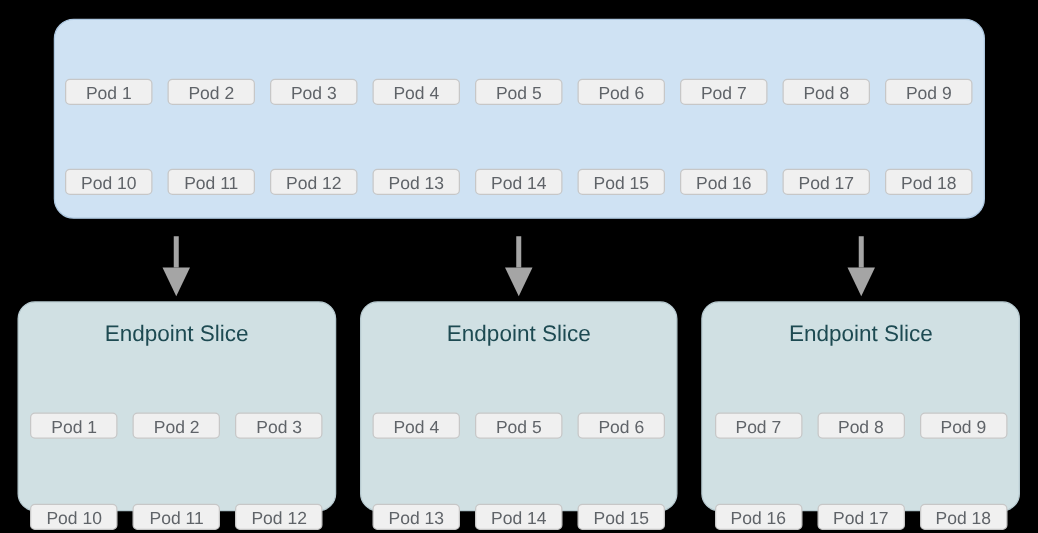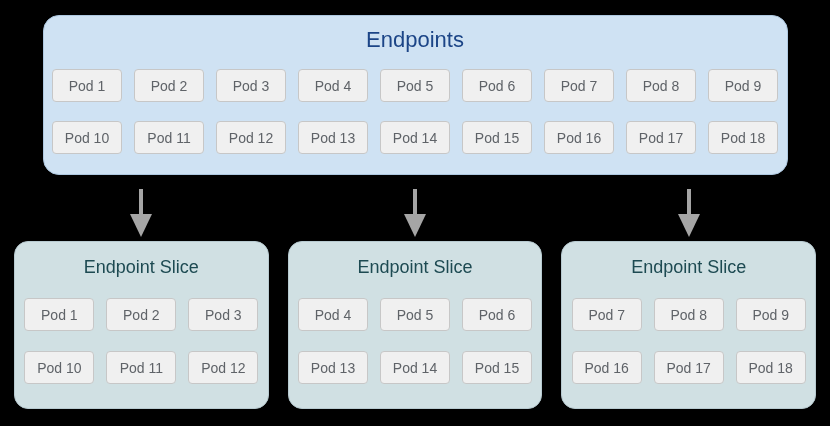--- a/index.html
+++ b/index.html
@@ -30,30 +30,31 @@
     font-weight: 500;
     color: #1c4587;
   }
   .endpoints-box .pod-rows { margin-top: 15px; display: flex; flex-direction: column; gap: 19px; }
 
   
   .pod-row { display: flex; justify-content: center; gap: 12px; }
   .pod {
     box-sizing: border-box;
     width: 70px;
-    height: 33px;
+    height: 21px;
     background: #f0f0f0;
     border: 1px solid #c7c7c7;
     border-radius: 4px;
     display: flex;
     align-items: center;
     justify-content: center;
     font-size: 14px;
     color: #5f6368;
     white-space: nowrap;
+    margin-top: 32px;
   }
 
   
   .arrows-row {
     display: flex;
     gap: 19px;
     padding: 0 14px;
     margin-top: 14px;
     height: 48px;
   }
@@ -91,21 +92,20 @@
     color: #1d4a52;
   }
   .slice-box .pod-rows { margin-top: 16px; display: flex; flex-direction: column; gap: 20px; }
 </style>
 </head>
 <body>
 
 <div class="stage">
 
   <div class="endpoints-box">
-    <div class="endpoints-title">Endpoints</div>
     <div class="pod-rows">
         <div class="pod-row">
           <div class="pod">Pod 1</div>
           <div class="pod">Pod 2</div>
           <div class="pod">Pod 3</div>
           <div class="pod">Pod 4</div>
           <div class="pod">Pod 5</div>
           <div class="pod">Pod 6</div>
           <div class="pod">Pod 7</div>
           <div class="pod">Pod 8</div>

